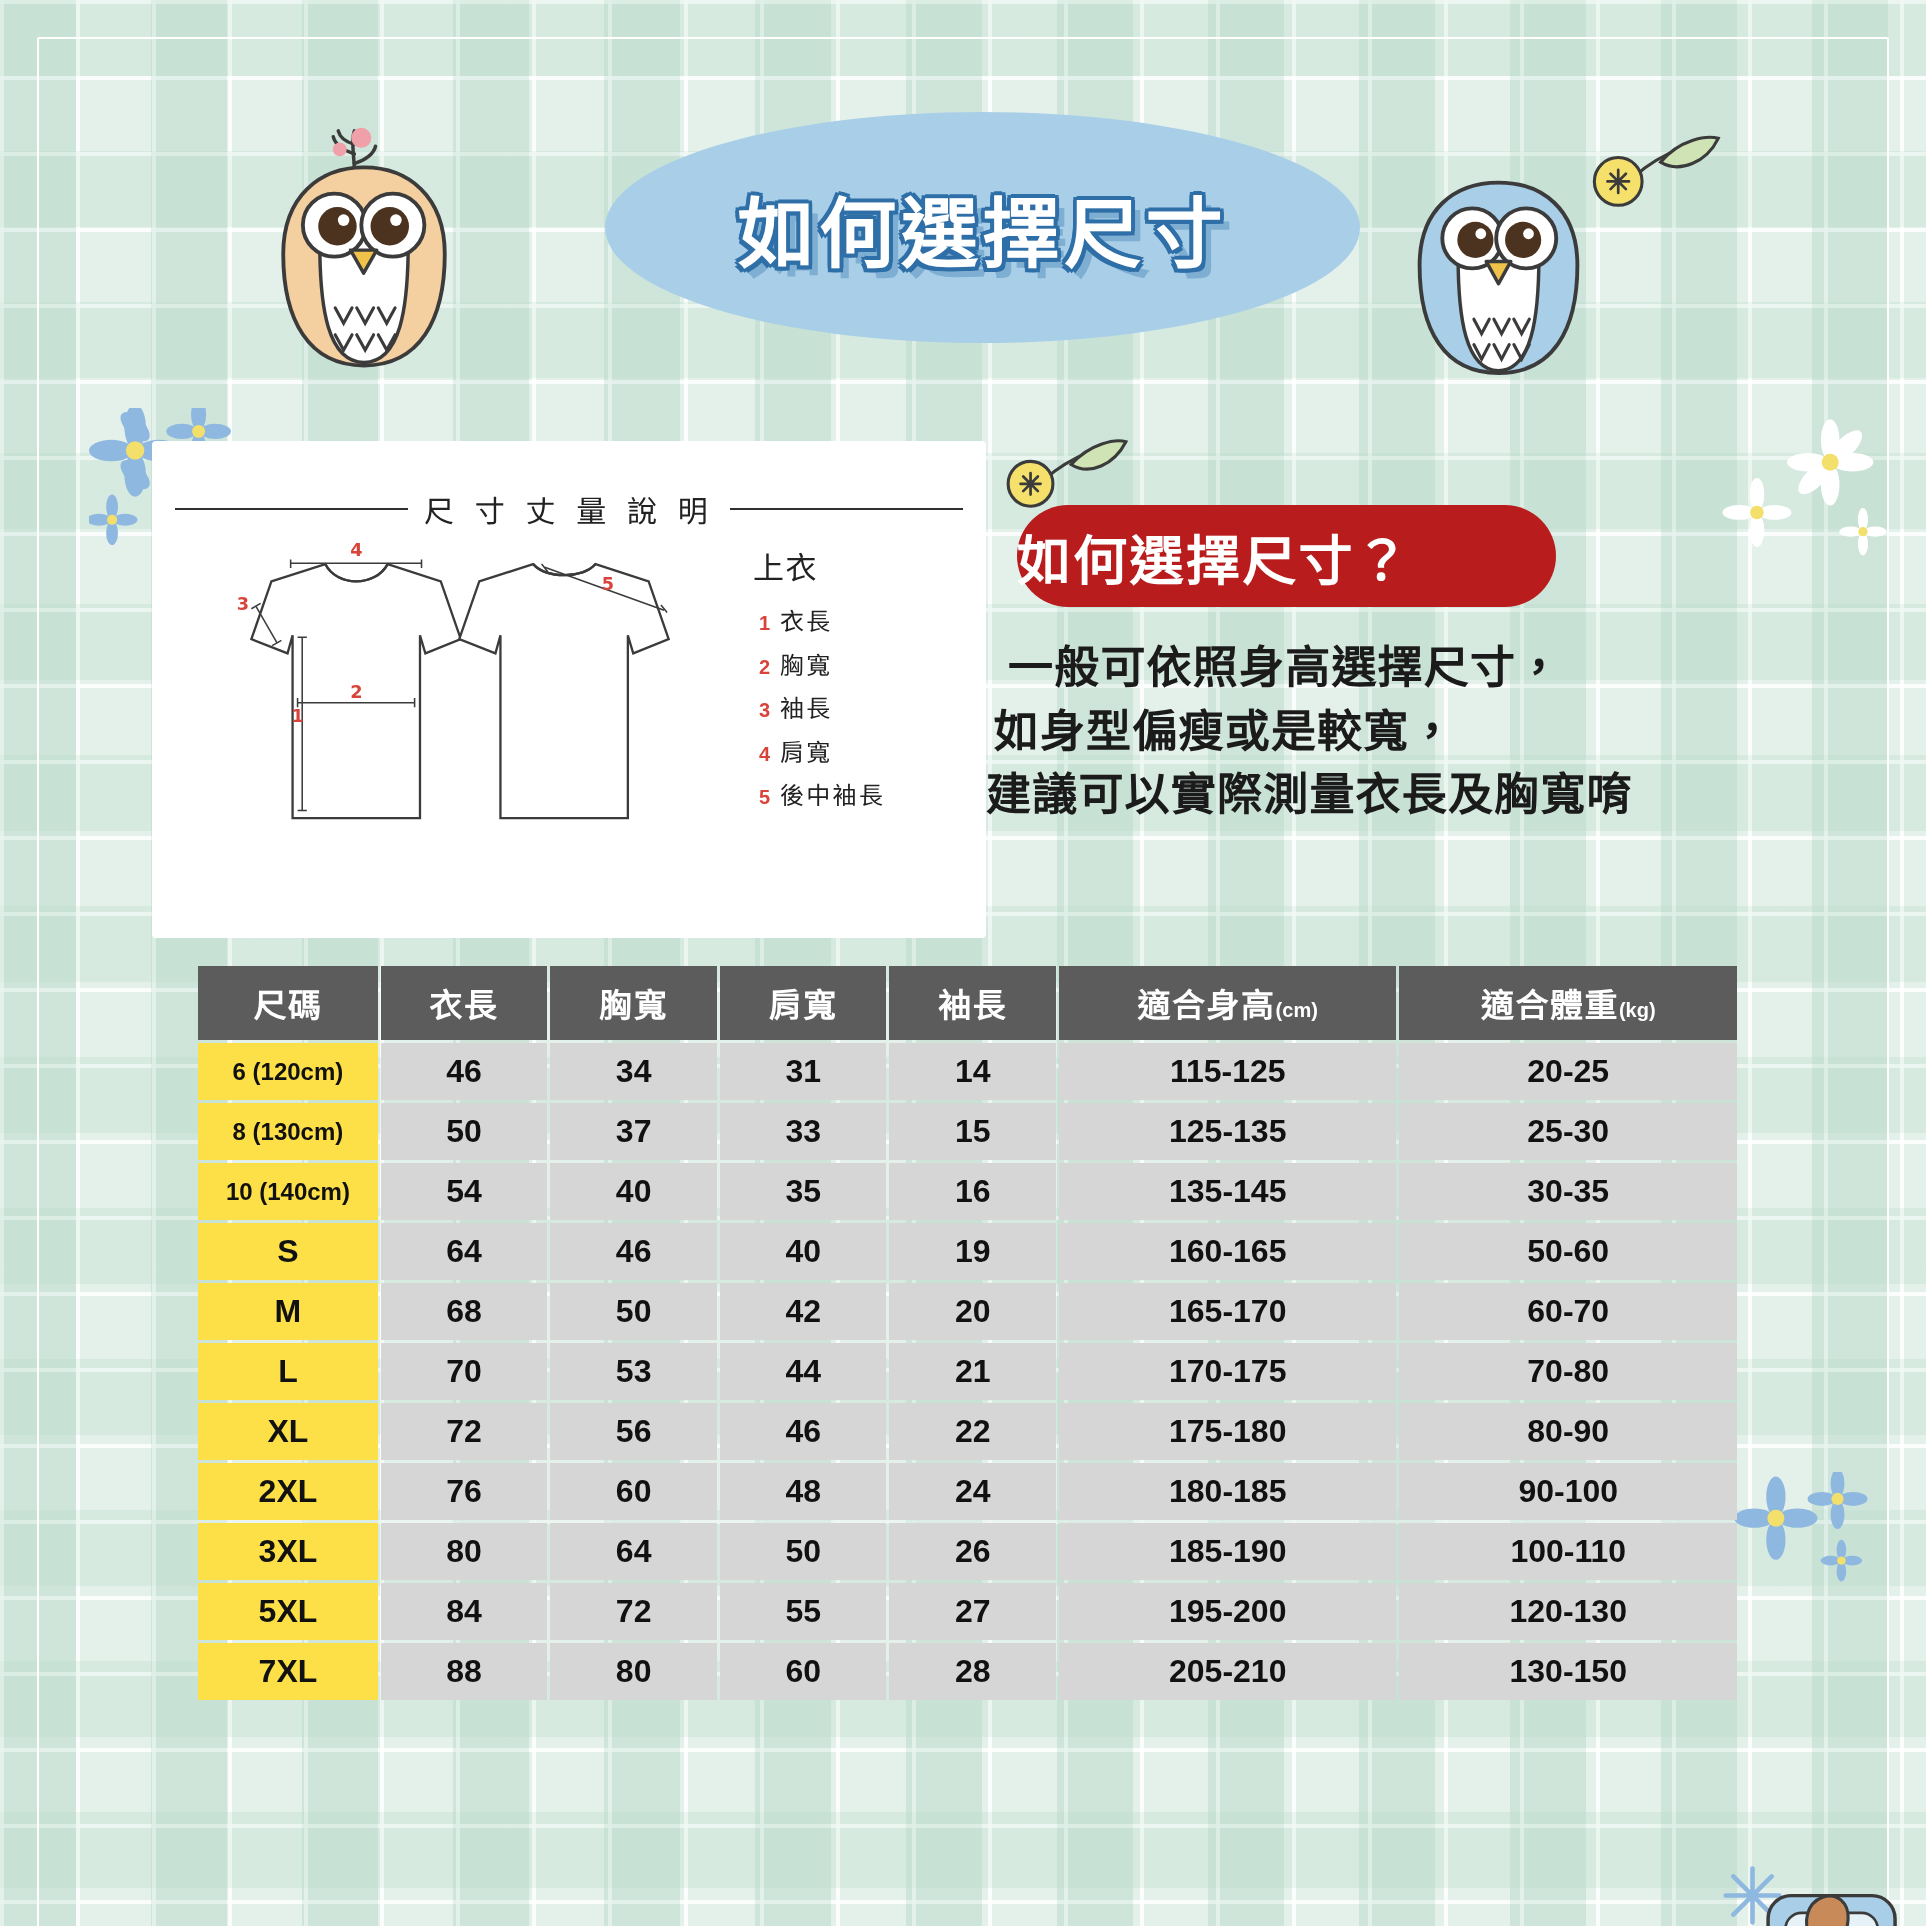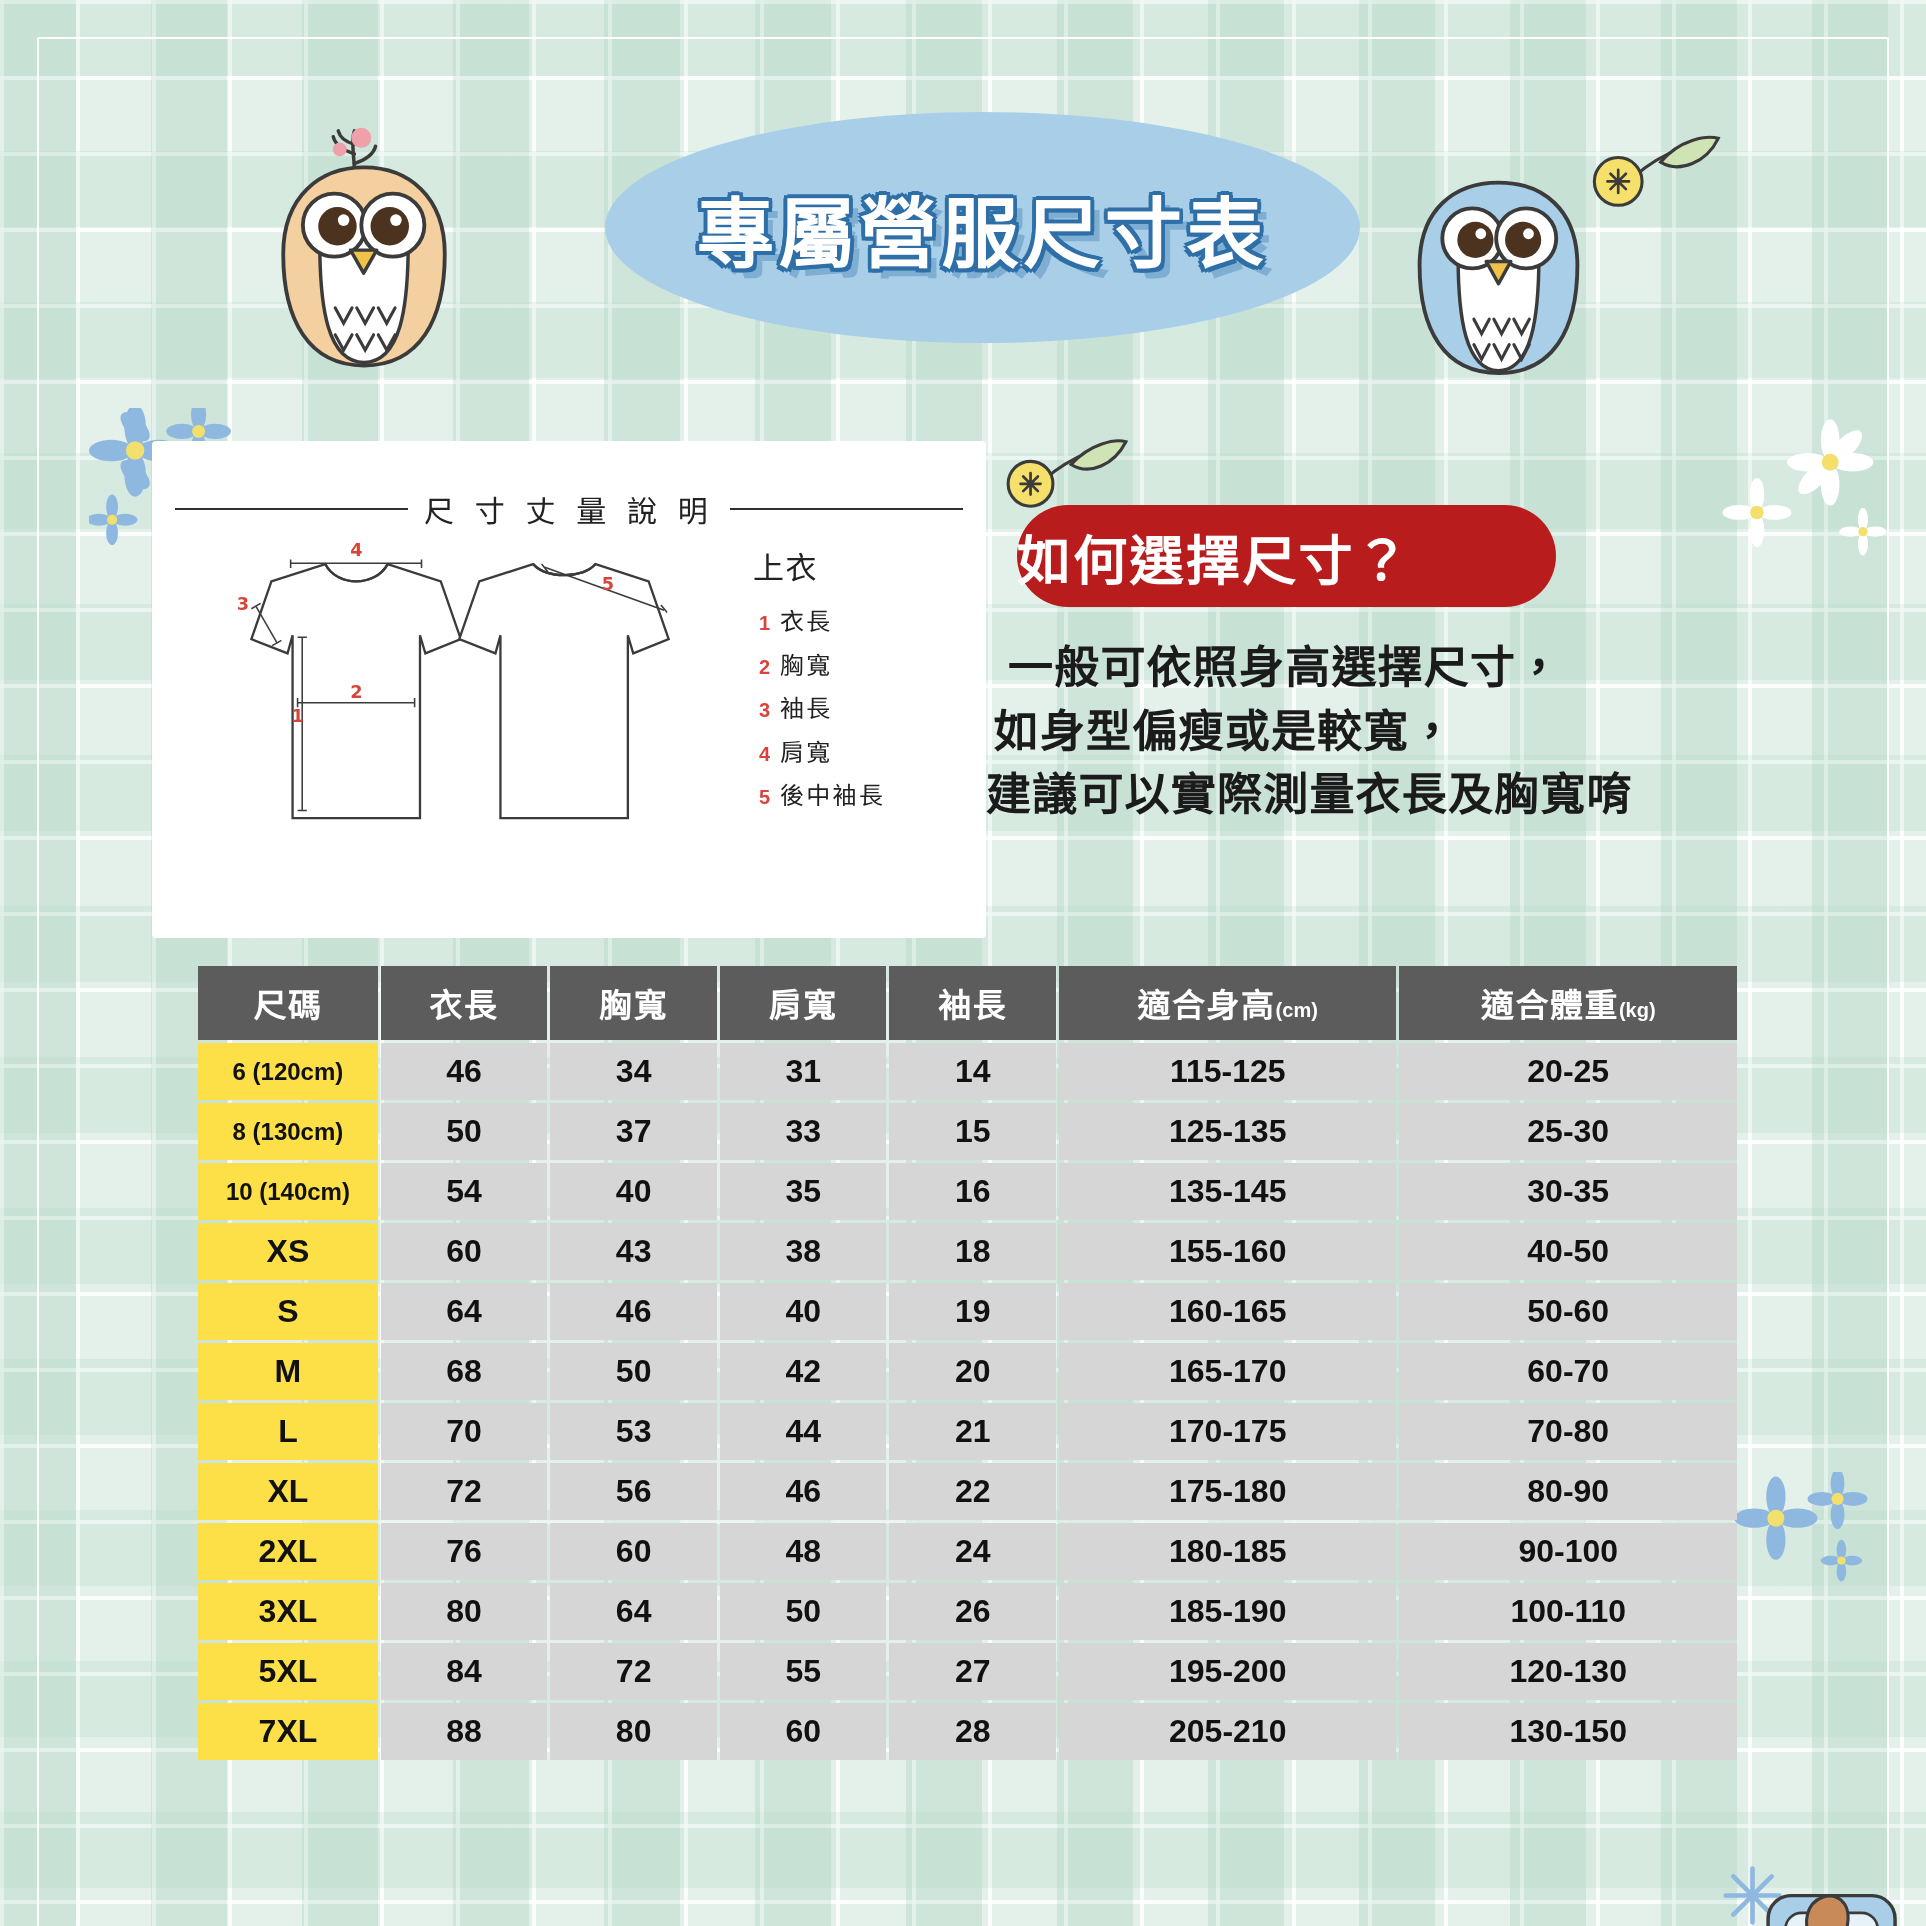--- a/index.html
+++ b/index.html
@@ -419,21 +419,21 @@
     <ellipse cx="226" cy="276" rx="18" ry="13" fill="#3b3b3b"></ellipse>
     <path d="M226 289 v16 M226 305 c-16 0 -26 -8 -26 -8 M226 305 c16 0 26 -8 26 -8" stroke="#3b3b3b" stroke-width="7" fill="none" stroke-linecap="round"></path>
 
     <g stroke="#8fb8e0" stroke-width="11" fill="none" stroke-linecap="round">
       <path d="M40 520 q40 -28 80 0 q40 28 80 0 q40 -28 80 0 q40 28 80 0"></path>
       <path d="M70 575 q40 -28 80 0 q40 28 80 0 q40 -28 80 0"></path>
     </g>
   </svg>
 
   <div class="title-ellipse">
-    <div class="title-text">專屬營服尺寸表</div>
+    <div class="title-text">如何選擇尺寸</div>
   </div>
 
   <div class="measure-card">
     <div class="measure-title-row">
       <span class="rule"></span>
       <span class="measure-title">尺 寸 丈 量 說 明</span>
       <span class="rule"></span>
     </div>
 
     <div class="tshirt-wrap">
@@ -555,29 +555,20 @@
         <tr>
           <td class="sz small">10 (140cm)</td>
           <td>54</td>
           <td>40</td>
           <td>35</td>
           <td>16</td>
           <td>135-145</td>
           <td>30-35</td>
         </tr>
         <tr>
-          <td class="sz">XS</td>
-          <td>60</td>
-          <td>43</td>
-          <td>38</td>
-          <td>18</td>
-          <td>155-160</td>
-          <td>40-50</td>
-        </tr>
-        <tr>
           <td class="sz">S</td>
           <td>64</td>
           <td>46</td>
           <td>40</td>
           <td>19</td>
           <td>160-165</td>
           <td>50-60</td>
         </tr>
         <tr>
           <td class="sz">M</td>

